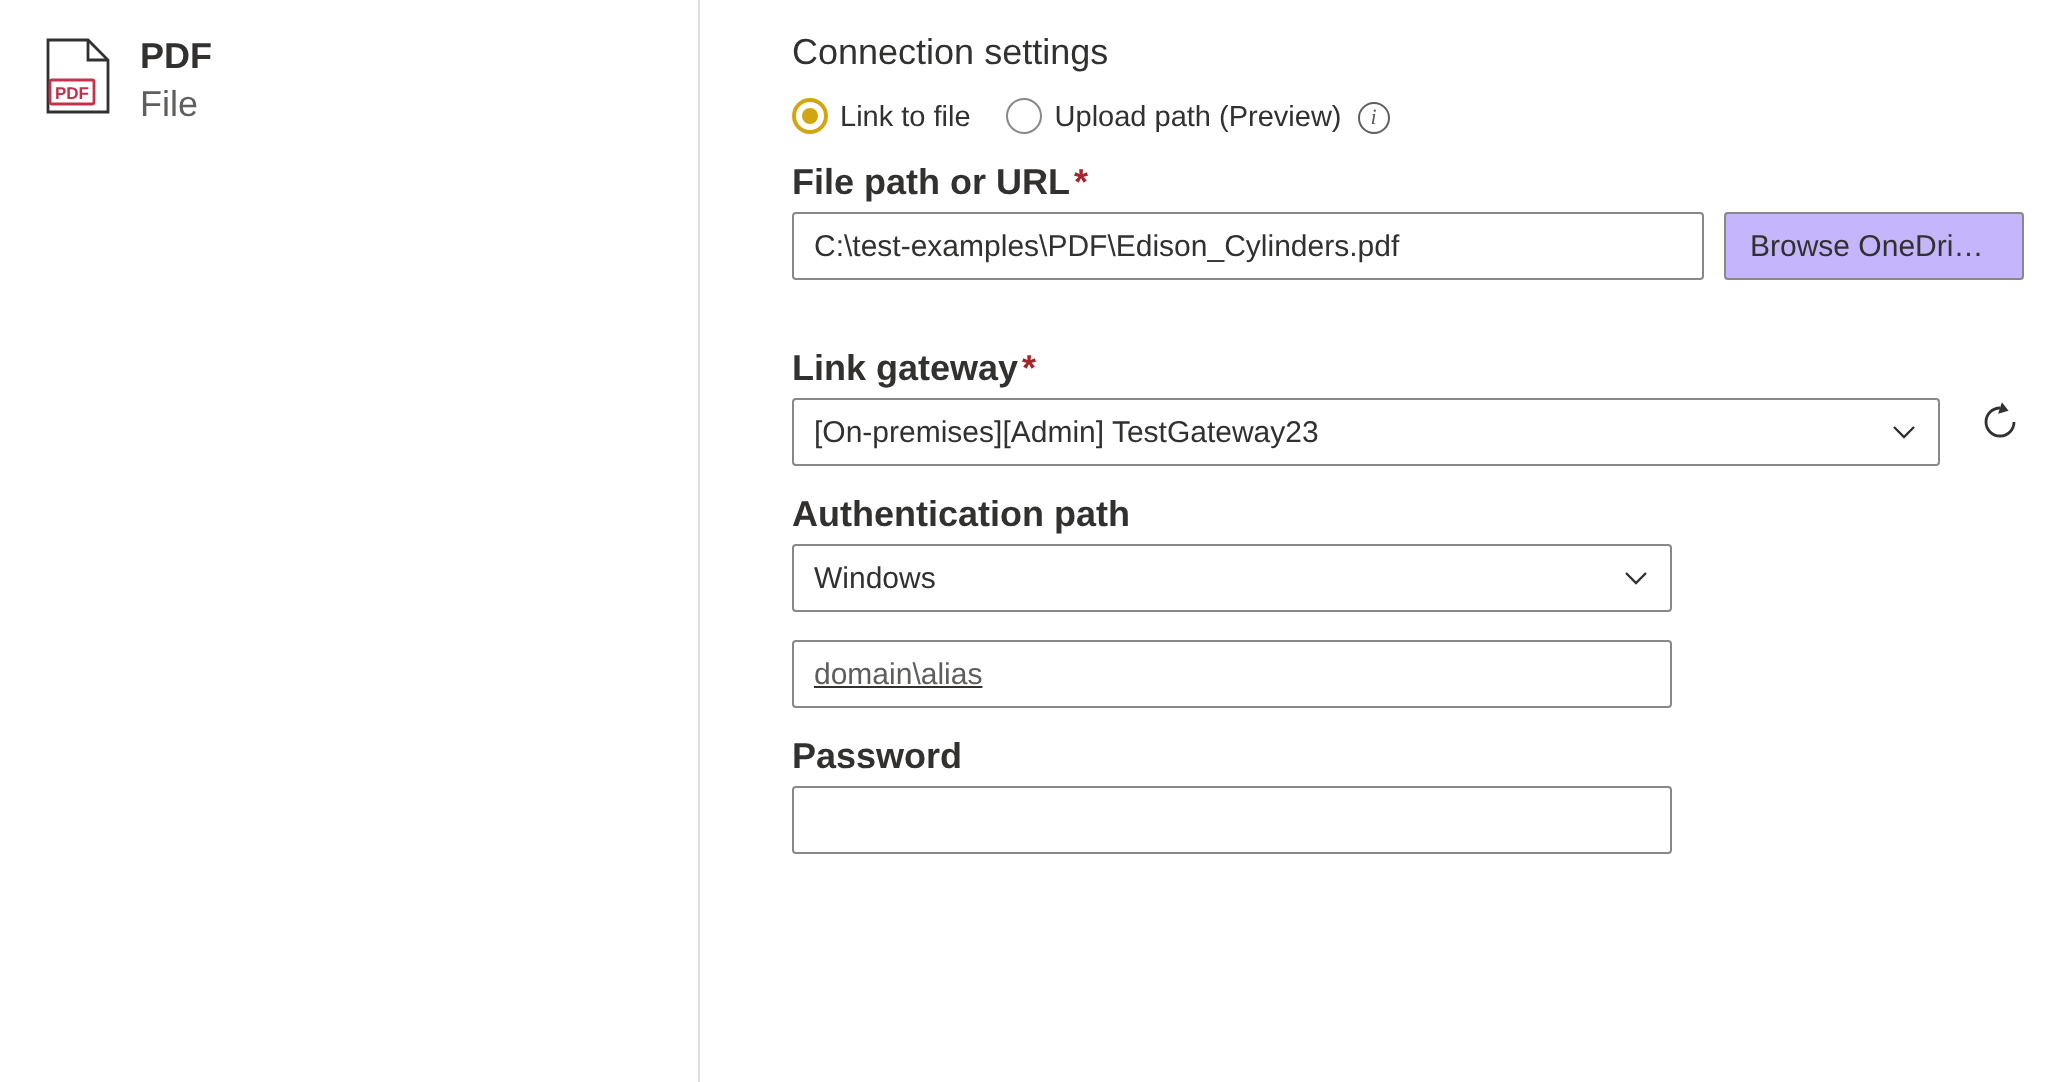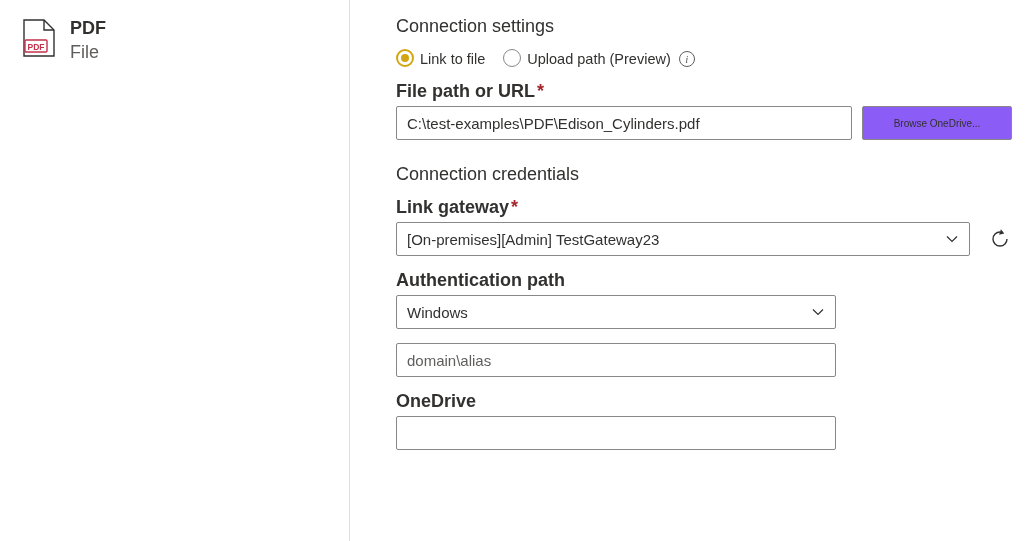--- a/index.html
+++ b/index.html
@@ -55,56 +55,56 @@
     display: inline-flex; align-items: center; justify-content: center;
     font-size: 11px; font-style: italic; font-family: Georgia, serif;
     color: #605e5c; margin-left: 2px;
   }
 
   
   .field-label { font-size: 18px; font-weight: 600; margin-bottom: 4px; display: block; }
   .req { color: #a4262c; margin-left: 2px; }
 
   
-  .input-row { display: flex; gap: 10px; margin-bottom: 24px; align-items: stretch; }
+  .input-row { display: flex; gap: 10px; margin-bottom: 34px; align-items: stretch; }
   input.text-input {
     font-family: inherit; font-size: 15px; padding: 6px 10px;
     border: 1px solid #8a8886; border-radius: 2px; height: 34px;
     color: #323130; outline: none;
   }
   input.text-input::placeholder { color: #605e5c; }
   .file-path-input { flex: 1; min-width: 0; }
   .browse-btn {
-    font-family: inherit; font-size: 10px; background: #8b5cf6;
+    font-family: inherit; font-size: 15px; background: #c4b5fd;
     border: 1px solid #8a8886; border-radius: 2px; padding: 0 12px;
     height: 34px; white-space: nowrap; overflow: hidden; text-overflow: ellipsis;
     width: 150px; color: #323130; cursor: pointer;
   }
 
   .field-block { margin-bottom: 14px; }
 
   .select-box {
     border: 1px solid #8a8886; border-radius: 2px; height: 34px;
     display: flex; align-items: center; justify-content: space-between;
     padding: 0 10px; font-size: 15px; background: #fff; cursor: pointer;
   }
-  .select-wrap { display: flex; align-items: center; gap: 18px; }
+  .select-wrap { display: flex; gap: 18px; }
   .select-wrap .select-box { flex: 1; width: 440px; }
   .full-select .select-box { width: 440px; }
   .chevron {
     width: 14px; height: 14px; display: inline-flex; align-items: center; justify-content: center;
   }
   .chevron svg { width: 12px; height: 12px; }
   .refresh-btn {
     width: 24px; height: 24px; display: flex; align-items: center; justify-content: center;
     cursor: pointer; background: none; border: none;
   }
   .refresh-btn svg { width: 20px; height: 20px; }
 
-  .cred-input { width: 440px; }
+  .cred-input { width: 440px; text-decoration: underline; }
 </style>
 </head>
 <body>
 
 <div class="root">
 
   <div class="left-pane">
     <div class="connector-row">
       <div class="pdf-icon">
         <svg viewBox="0 0 34 40">
@@ -142,21 +142,20 @@
     <div class="field-block">
       <label class="field-label">
         <span>File path or URL</span><span class="req">*</span>
       </label>
       <div class="input-row">
         <input type="text" class="text-input file-path-input" value="C:\test-examples\PDF\Edison_Cylinders.pdf" style="">
         <button class="browse-btn">Browse OneDrive...</button>
       </div>
     </div>
 
-    <h2 class="section-heading">Connection credentials</h2>
 
     <div class="field-block">
       <label class="field-label">
         <span>Link gateway</span><span class="req">*</span>
       </label>
       <div class="select-wrap">
         <div class="select-box">
           <span>[On-premises][Admin] TestGateway23</span>
           <span class="chevron">
             <svg viewBox="0 0 12 12">
@@ -183,18 +182,18 @@
             </svg>
         </span>
       </div>
     </div>
 
     <div class="field-block">
       <input type="text" class="text-input cred-input" placeholder="domain\alias" style="">
     </div>
 
     <div class="field-block">
-      <label class="field-label">OneDrive</label>
+      <label class="field-label">Password</label>
       <input type="password" class="text-input cred-input" style="">
     </div>
 
   </div>
 </div>
 
 </body></html>

